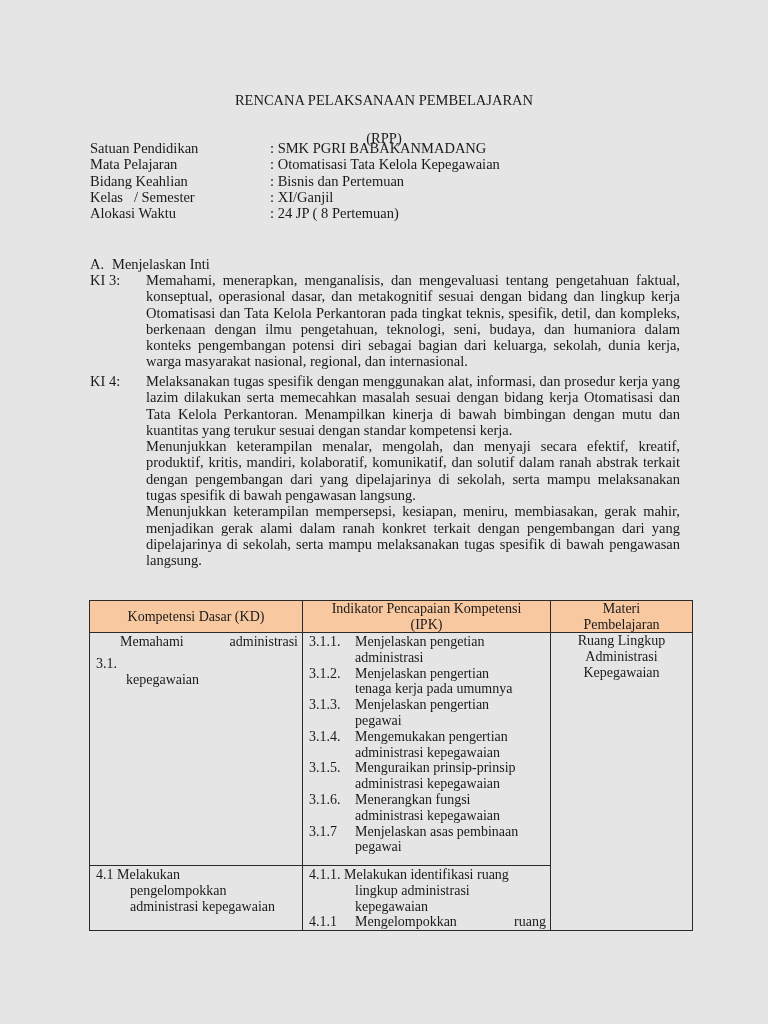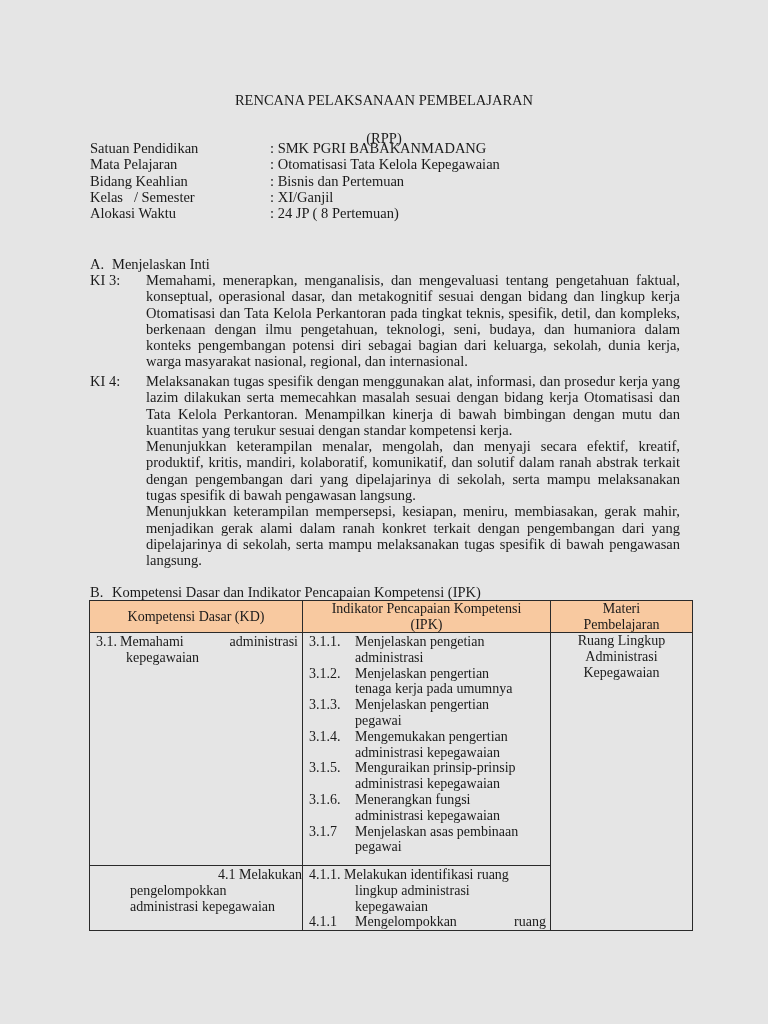--- a/index.html
+++ b/index.html
@@ -42,32 +42,32 @@
   table.kd th, table.kd td { border: 1.2px solid #2a2a2a; vertical-align: top; padding: 0; }
   table.kd th {
     background: #f8c9a0; font-weight: normal; text-align: center; vertical-align: middle;
     height: 31px; line-height: 15.5px;
   }
   .col1 { width: 213px; }
   .col2 { width: 248px; }
   .col3 { width: 142px; }
   .kd-cell { padding: 1px 4px 0 6px; }
   .kd-line { display: flex; }
-  .kd-num { width: 24px; flex: none; }
+  .kd-num { width: 24px; flex: none; margin-top: 22px; }
   .kd-text { flex: 1; text-align: justify; text-align-last: justify; }
   .kd-cont { padding-left: 30px; }
   .ipk-cell { padding: 1px 4px 0 6px; }
   .ipk-item { display: flex; }
   .ipk-num { width: 46px; flex: none; white-space: nowrap; }
   .ipk-text { flex: 1; }
   .ipk-just { text-align: justify; text-align-last: justify; }
   .materi-cell { text-align: center; padding-top: 1px; }
   .row1 td { height: 232px; }
   .row2 td { height: 64px; }
-  .kd2-first { padding-left: 6px; text-align: right; }
+  .kd2-first { padding-left: 6px; }
   .kd2-rest { padding-left: 40px; }
   .ipk2-first { white-space: nowrap; }
   .ipk2-rest { padding-left: 46px; }
 </style>
 </head>
 <body>
 
 <div class="page">
 
   <div class="title t1">RENCANA PELAKSANAAN PEMBELAJARAN</div>
@@ -105,23 +105,20 @@
     <p class="ki-par">Memahami, menerapkan, menganalisis, dan mengevaluasi tentang pengetahuan faktual, konseptual, operasional dasar, dan metakognitif sesuai dengan bidang dan lingkup kerja Otomatisasi dan Tata Kelola Perkantoran pada tingkat teknis, spesifik, detil, dan kompleks, berkenaan dengan ilmu pengetahuan, teknologi, seni, budaya, dan humaniora dalam konteks pengembangan potensi diri sebagai bagian dari keluarga, sekolah, dunia kerja, warga masyarakat nasional, regional, dan internasional.</p>
   </div>
 
   <div class="ki ki4">
     <span class="ki-label">KI 4:</span>
     <p class="ki-par">Melaksanakan tugas spesifik dengan menggunakan alat, informasi, dan prosedur kerja yang lazim dilakukan serta memecahkan masalah sesuai dengan bidang kerja Otomatisasi dan Tata Kelola Perkantoran. Menampilkan kinerja di bawah bimbingan dengan mutu dan kuantitas yang terukur sesuai dengan standar kompetensi kerja.</p>
     <p class="ki-par">Menunjukkan keterampilan menalar, mengolah, dan menyaji secara efektif, kreatif, produktif, kritis, mandiri, kolaboratif, komunikatif, dan solutif dalam ranah abstrak terkait dengan pengembangan dari yang dipelajarinya di sekolah, serta mampu melaksanakan tugas spesifik di bawah pengawasan langsung.</p>
     <p class="ki-par">Menunjukkan keterampilan mempersepsi, kesiapan, meniru, membiasakan, gerak mahir, menjadikan gerak alami dalam ranah konkret terkait  dengan pengembangan dari yang dipelajarinya di sekolah, serta mampu melaksanakan tugas spesifik di bawah pengawasan langsung.</p>
   </div>
 
-  <div class="sec-b">
-    <span class="letter">B.</span><span>Kompetensi Dasar dan Indikator Pencapaian Kompetensi (IPK)</span>
-  </div>
 
   <table class="kd">
     <colgroup>
       <col class="col1">
         <col class="col2">
         <col class="col3">
     </colgroup>
     <thead>
       <tr>
         <th><span>Kompetensi Dasar (KD)</span></th>

